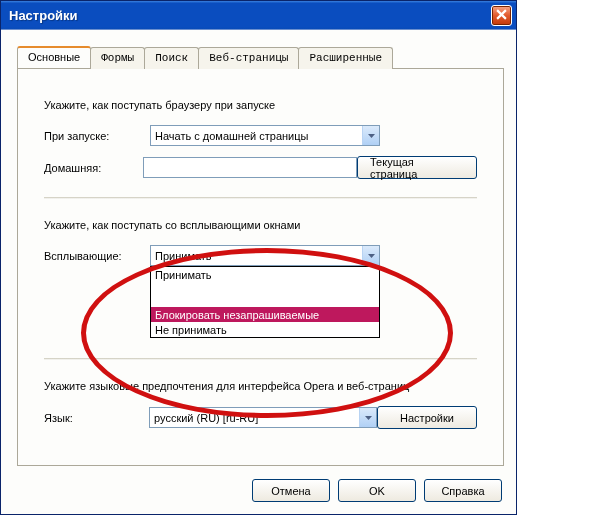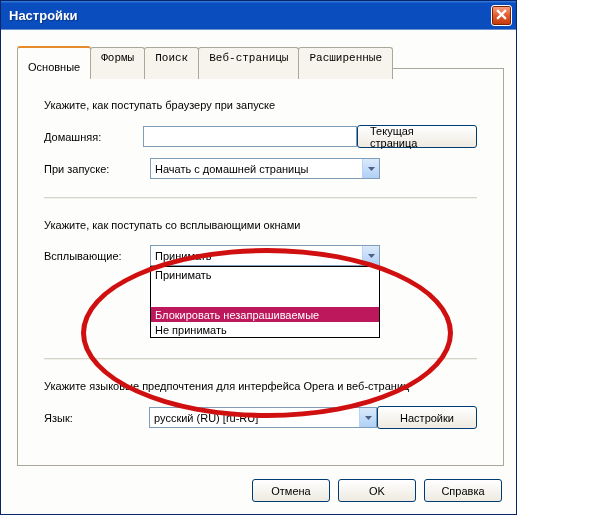--- a/index.html
+++ b/index.html
@@ -60,21 +60,21 @@
     background: #f6f4ec;
     margin-right: 0px;
     border-radius: 3px 3px 0 0;
     position: relative;
     top: 1px;
     color: #000;
   }
   .tab.active {
     background: #fdfdfb;
     border-top: 2px solid #e68b2c;
-    padding-top: 13px;
+    padding-top: 3px;
     z-index: 3;
     top: 0;
   }
   .tab + .tab { margin-left: -1px; font-family: Liberation Mono, monospace; }
   .panel {
     position: absolute;
     top: 38px; left: 16px; right: 12px; bottom: 48px;
     border: 1px solid #aca899;
     background: #fdfdfb;
     padding: 30px 26px 10px 26px;
@@ -186,42 +186,42 @@
       <div class="tab active"><span>Основные</span></div>
       <div class="tab"><span>Формы</span></div>
       <div class="tab"><span>Поиск</span></div>
       <div class="tab"><span>Веб-страницы</span></div>
       <div class="tab"><span>Расширенные</span></div>
     </div>
 
     <div class="panel">
 
       <div class="section-label">Укажите, как поступать браузеру при запуске</div>
-
-      <div class="row">
-        <div class="lbl">Домашняя:</div>
-        <div class="textinput" style="width:230px"></div>
-        <div style="flex:1"></div>
-        <div class="btn" style="min-width:120px">
-          <span>Текущая страница</span>
-        </div>
-      </div>
 
       <div class="row">
         <div class="lbl">При запуске:</div>
         <div class="combo" style="width:230px">
           <span class="text">Начать с домашней страницы</span>
           <span class="arrow">
             <svg viewBox="0 0 7 4">
                 <path d="M0 0 L3.5 4 L7 0 Z" fill="#4d6185"></path>
               </svg>
           </span>
         </div>
       </div>
 
+      <div class="row">
+        <div class="lbl">Домашняя:</div>
+        <div class="textinput" style="width:230px"></div>
+        <div style="flex:1"></div>
+        <div class="btn" style="min-width:120px">
+          <span>Текущая страница</span>
+        </div>
+      </div>
+
       <div class="hr"></div>
 
       <div class="section-label">Укажите, как поступать со всплывающими окнами</div>
 
       <div class="row" style="position:relative">
         <div class="lbl">Всплывающие:</div>
         <div class="combo" style="width:230px">
           <span class="text">Принимать</span>
           <span class="arrow">
             <svg viewBox="0 0 7 4">

